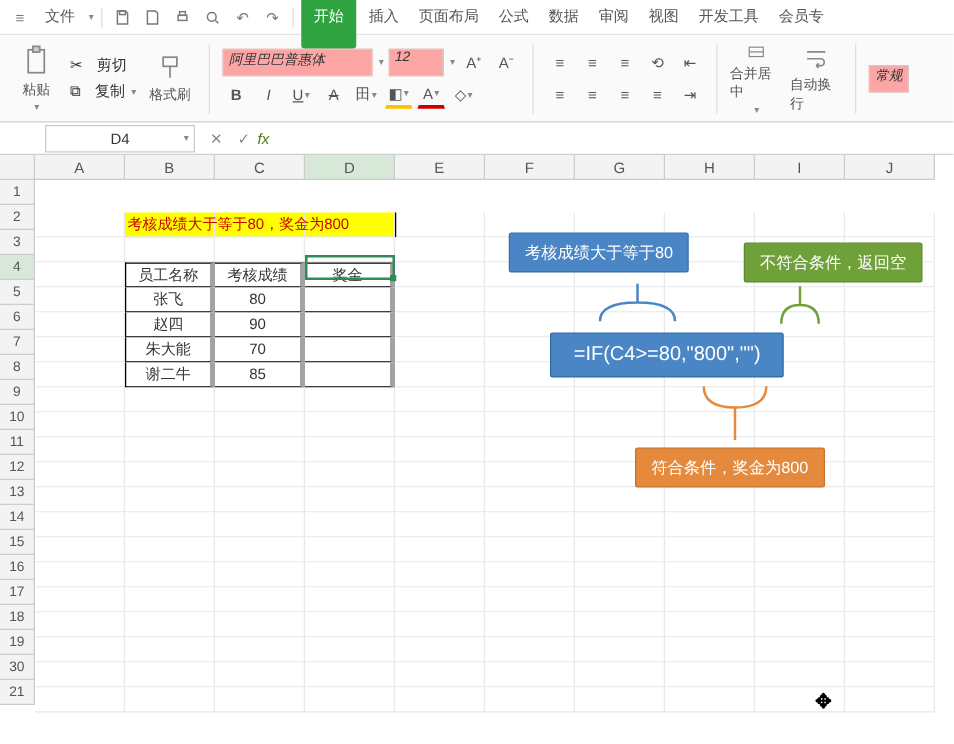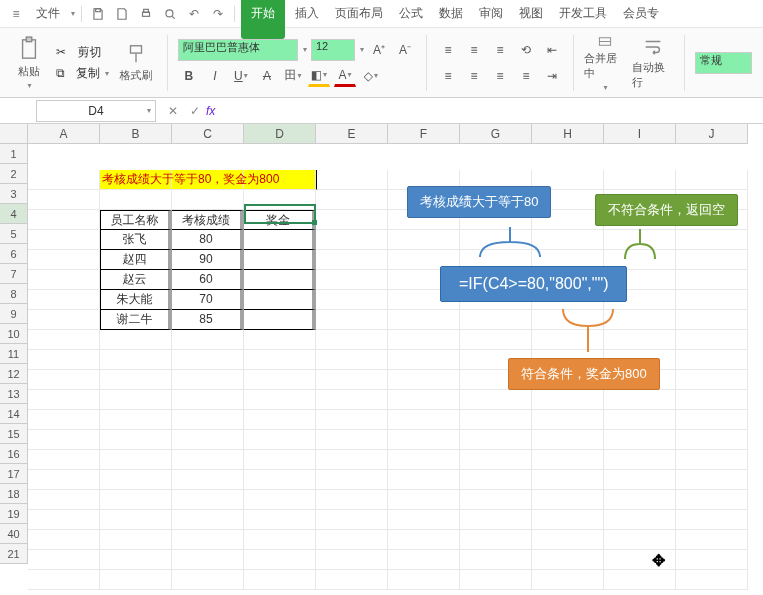--- a/index.html
+++ b/index.html
@@ -11,32 +11,32 @@
 .menubar .mbtn.active { background: #2ea33f; color: #fff; border-radius: 3px; padding: 17px 10px; }
 .menubar .icon { width: 20px; height: 20px; display: flex; align-items: center; justify-content: center; color: #777; }
 .menubar .sep { width: 1px; height: 16px; background: #ddd; margin: 0 2px; }
 
 
 .ribbon { height: 70px; display: flex; align-items: center; padding: 4px 8px; border-bottom: 1px solid #d0d0d0; gap: 6px; background: #fafafa; }
 .ribbon .groupv { display: flex; flex-direction: column; gap: 4px; }
 .ribbon .row { display: flex; align-items: center; gap: 4px; }
 .ribbon .bigbtn { width: 42px; height: 58px; display: flex; flex-direction: column; align-items: center; justify-content: center; gap: 2px; font-size: 11px; color: #555; }
 .ribbon .vsep { width: 1px; height: 56px; background: #e0e0e0; margin: 0 4px; }
-.ribbon select, .ribbon .fakeselect { height: 22px; border: 1px solid #ccc; font-size: 11px; padding: 0 4px; background: #86efac; }
+.ribbon select, .ribbon .fakeselect { height: 22px; border: 1px solid #ccc; font-size: 11px; padding: 0 4px; background: #fca5a5; font-style: italic; }
 .ribbon .font-sel { width: 120px; }
 .ribbon .size-sel { width: 44px; }
 .ribbon .tbtn { width: 22px; height: 22px; display: flex; align-items: center; justify-content: center; color: #555; border: 1px solid transparent; }
 .chev { font-size: 8px; color: #888; margin-left: 1px; }
 
 
 .fbar { height: 26px; display: flex; align-items: center; border-bottom: 1px solid #d0d0d0; }
 .namebox { width: 120px; height: 22px; border: 1px solid #ccc; margin: 0 6px 0 36px; display: flex; align-items: center; justify-content: center; font-size: 12px; position: relative; }
 .namebox .dd { position: absolute; right: 4px; font-size: 8px; color: #888; }
 .fbar .fxbtn { width: 22px; text-align: center; color: #888; }
-.fbar .fxlabel { font-style: italic; color: #6d28d9; margin-right: 6px; }
+.fbar .fxlabel { font-style: italic; color: #4d7c0f; margin-right: 6px; }
 .fbar input { flex: 1; height: 22px; border: none; outline: none; font-size: 12px; padding: 0 4px; }
 
 
 .gridwrap { position: relative; }
 .corner { position: absolute; left: 0; top: 0; width: 28px; height: 20px; background: #f3f3f3; border-right: 1px solid #ccc; border-bottom: 1px solid #ccc; }
 .colheads { position: absolute; left: 28px; top: 0; height: 20px; display: flex; }
 .colheads div { width: 72px; height: 20px; background: #f3f3f3; border-right: 1px solid #ccc; border-bottom: 1px solid #ccc; text-align: center; line-height: 20px; font-size: 12px; color: #555; }
 .colheads div.sel { background: #d8e8d8; }
 .rowheads { position: absolute; left: 0; top: 20px; width: 28px; }
 .rowheads div { height: 20px; background: #f3f3f3; border-right: 1px solid #ccc; border-bottom: 1px solid #ccc; text-align: center; line-height: 20px; font-size: 11px; color: #555; }
@@ -185,21 +185,21 @@
       <span class="chev">▾</span>
   </div>
   <div class="bigbtn">
     <svg width="22" height="22" viewBox="0 0 24 24" fill="none" stroke="#888" stroke-width="1.5">
         <path d="M4 6h16M4 12h12a3 3 0 010 6h-4m0 0l2-2m-2 2l2 2"></path>
       </svg>
     <span>自动换行</span>
   </div>
   <div class="vsep"></div>
   <div class="groupv">
-    <div class="fakeselect" style="width:57px"><span>常规</span></div>
+    <div class="fakeselect" style="width:32px"><span>常规</span></div>
   </div>
 </div>
 
 <div class="fbar">
   <div class="namebox">
     <span>D4</span>
       <span class="dd">▾</span>
   </div>
   <span class="fxbtn">✕</span>
   <span class="fxbtn">✓</span>
@@ -234,21 +234,21 @@
       <div>10</div>
       <div>11</div>
       <div>12</div>
       <div>13</div>
       <div>14</div>
       <div>15</div>
       <div>16</div>
       <div>17</div>
       <div>18</div>
       <div>19</div>
-      <div>40</div>
+      <div>30</div>
       <div>21</div>
     </div>
   <div class="cells" id="cells">
       <div class="cellrow">
         <div class="cell"></div>
         <div class="cell yellow" style="text-align: left; padding-left: 2px; white-space: nowrap; z-index: 2;">考核成绩大于等于80，奖金为800</div>
         <div class="cell yellow"></div>
         <div class="cell yellow"></div>
         <div class="cell" style="border-left: 1px solid rgb(0, 0, 0); border-right: 1px solid rgb(232, 232, 232);"></div>
         <div class="cell"></div>
@@ -300,32 +300,20 @@
         <div class="cell bb br"></div>
         <div class="cell"></div>
         <div class="cell"></div>
         <div class="cell"></div>
         <div class="cell"></div>
         <div class="cell"></div>
         <div class="cell"></div>
       </div>
       <div class="cellrow">
         <div class="cell"></div>
-        <div class="cell bb bl br">赵云</div>
-        <div class="cell bb br">60</div>
-        <div class="cell bb br"></div>
-        <div class="cell"></div>
-        <div class="cell"></div>
-        <div class="cell"></div>
-        <div class="cell"></div>
-        <div class="cell"></div>
-        <div class="cell"></div>
-      </div>
-      <div class="cellrow">
-        <div class="cell"></div>
         <div class="cell bb bl br">朱大能</div>
         <div class="cell bb br">70</div>
         <div class="cell bb br"></div>
         <div class="cell"></div>
         <div class="cell"></div>
         <div class="cell"></div>
         <div class="cell"></div>
         <div class="cell"></div>
         <div class="cell"></div>
       </div>

